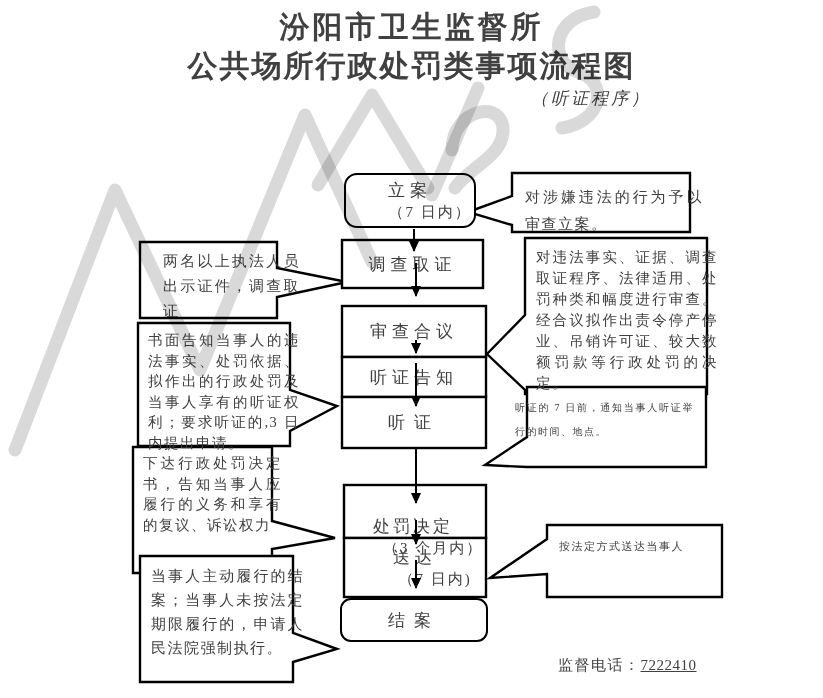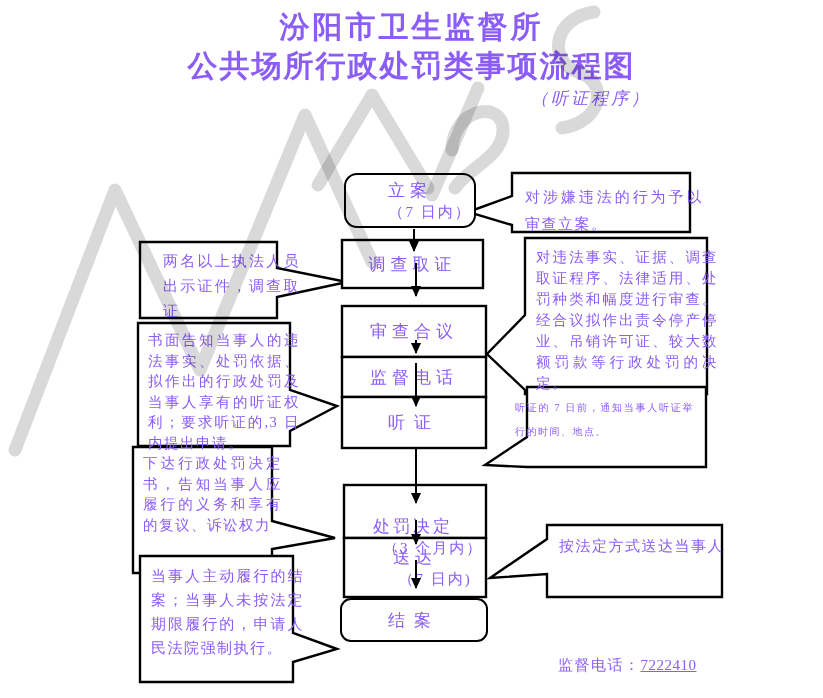--- a/index.html
+++ b/index.html
@@ -1,17 +1,17 @@
 <!DOCTYPE html>
 <html><head>
 <meta charset="utf-8">
 <style>
   html,body{margin:0;padding:0;background:#fff;}
   .page{position:relative;width:823px;height:698px;background:#fff;overflow:hidden;
-        font-family:"Liberation Serif","DejaVu Serif",serif;color:#8b5cf6;}
+        font-family:"Liberation Serif","DejaVu Serif",serif;color:#404040;}
   .layer{position:absolute;left:0;top:0;width:823px;height:698px;}
   svg.layer{pointer-events:none;}
   .title-wrap{position:absolute;left:0;top:8px;width:823px;text-align:center;}
   .title-l1{font-size:30px;font-weight:bold;letter-spacing:3px;line-height:38px;}
   .title-l2{font-size:30px;font-weight:bold;letter-spacing:2px;line-height:40px;}
   .subtitle{position:absolute;left:531px;top:87px;font-size:17px;font-style:italic;letter-spacing:3px;}
   .node{position:absolute;display:flex;flex-direction:column;align-items:center;justify-content:center;
         text-align:center;z-index:2;}
   .node .lbl{font-size:17px;letter-spacing:5px;line-height:23px;white-space:nowrap;}
   .node .lbl.wide{letter-spacing:9px;}
@@ -57,41 +57,41 @@
     <span class="lbl">立案</span>
     <span class="sub">（7 日内）</span>
   </div>
   <div class="node" style="left:342px;top:306px;width:144px;height:51px;">
     <span class="lbl">审查合议</span>
   </div>
   <div class="node" style="left:342px;top:240px;width:141px;height:48px;">
     <span class="lbl">调查取证</span>
   </div>
   <div class="node" style="left:342px;top:357px;width:144px;height:40px;">
-    <span class="lbl">监督电话</span>
+    <span class="lbl">听证告知</span>
   </div>
   <div class="node" style="left:342px;top:397px;width:144px;height:51px;">
     <span class="lbl wide">听证</span>
   </div>
   <div class="node" style="left:344px;top:510px;width:138px;height:53px;text-align:right;">
     <span class="lbl" style="letter-spacing:3px;">处罚决定</span>
     <span class="sub">（3 个月内）</span>
   </div>
   <div class="node" style="left:344px;top:538px;width:142px;height:59px;">
     <span class="lbl">送达</span>
     <span class="sub">（7 日内)</span>
   </div>
   <div class="node" style="left:341px;top:599px;width:146px;height:42px;">
     <span class="lbl wide">结案</span>
   </div>
 
   <div class="co" style="left:512px;top:173px;width:178px;height:59px;padding:11px 13px 0;line-height:27px;font-size:15px;">对涉嫌违法的行为予以审查立案。</div>
   <div class="co" style="left:525px;top:238px;width:182px;height:149px;padding:9px 11px 0;line-height:21px;">对违法事实、证据、调查取证程序、法律适用、处罚种类和幅度进行审查。经合议拟作出责令停产停业、吊销许可证、较大数额罚款等行政处罚的决定。</div>
   <div class="co" style="left:503px;top:387px;width:179px;height:80px;padding:9px 12px 0;line-height:24px;font-size:10px;">听证的 7 日前，通知当事人听证举行的时间、地点。</div>
-  <div class="co" style="left:547px;top:525px;width:175px;height:72px;padding:9px 12px 0;line-height:24px;font-size:15px;">按法定方式送达当事人</div>
+  <div class="co" style="left:547px;top:525px;width:175px;height:72px;padding:9px 12px 0;line-height:24px;font-size:11px;">按法定方式送达当事人</div>
   <div class="co" style="left:140px;top:242px;width:137px;height:76px;padding:7px 23px 0;line-height:25px;font-size:15px;">两名以上执法人员出示证件，调查取证</div>
   <div class="co" style="left:138px;top:323px;width:152px;height:123px;padding:7px 10px 0;line-height:20.5px;">书面告知当事人的违法事实、处罚依据、拟作出的行政处罚及当事人享有的听证权利；要求听证的,3 日内提出申请。</div>
   <div class="co" style="left:133px;top:447px;width:139px;height:109px;padding:6px 10px 0;line-height:20.5px;">下达行政处罚决定书，告知当事人应履行的义务和享有的复议、诉讼权力</div>
   <div class="co" style="left:140px;top:556px;width:153px;height:126px;padding:8px 11px 0;line-height:24px;font-size:15px;">当事人主动履行的结案；当事人未按法定期限履行的，申请人民法院强制执行。</div>
 
   <div class="footer">
     <span>监督电话：</span><span class="phone">7222410</span>
   </div>
 
   <svg class="layer" style="z-index:3;" width="823" height="698" viewBox="0 0 823 698" fill="none">

